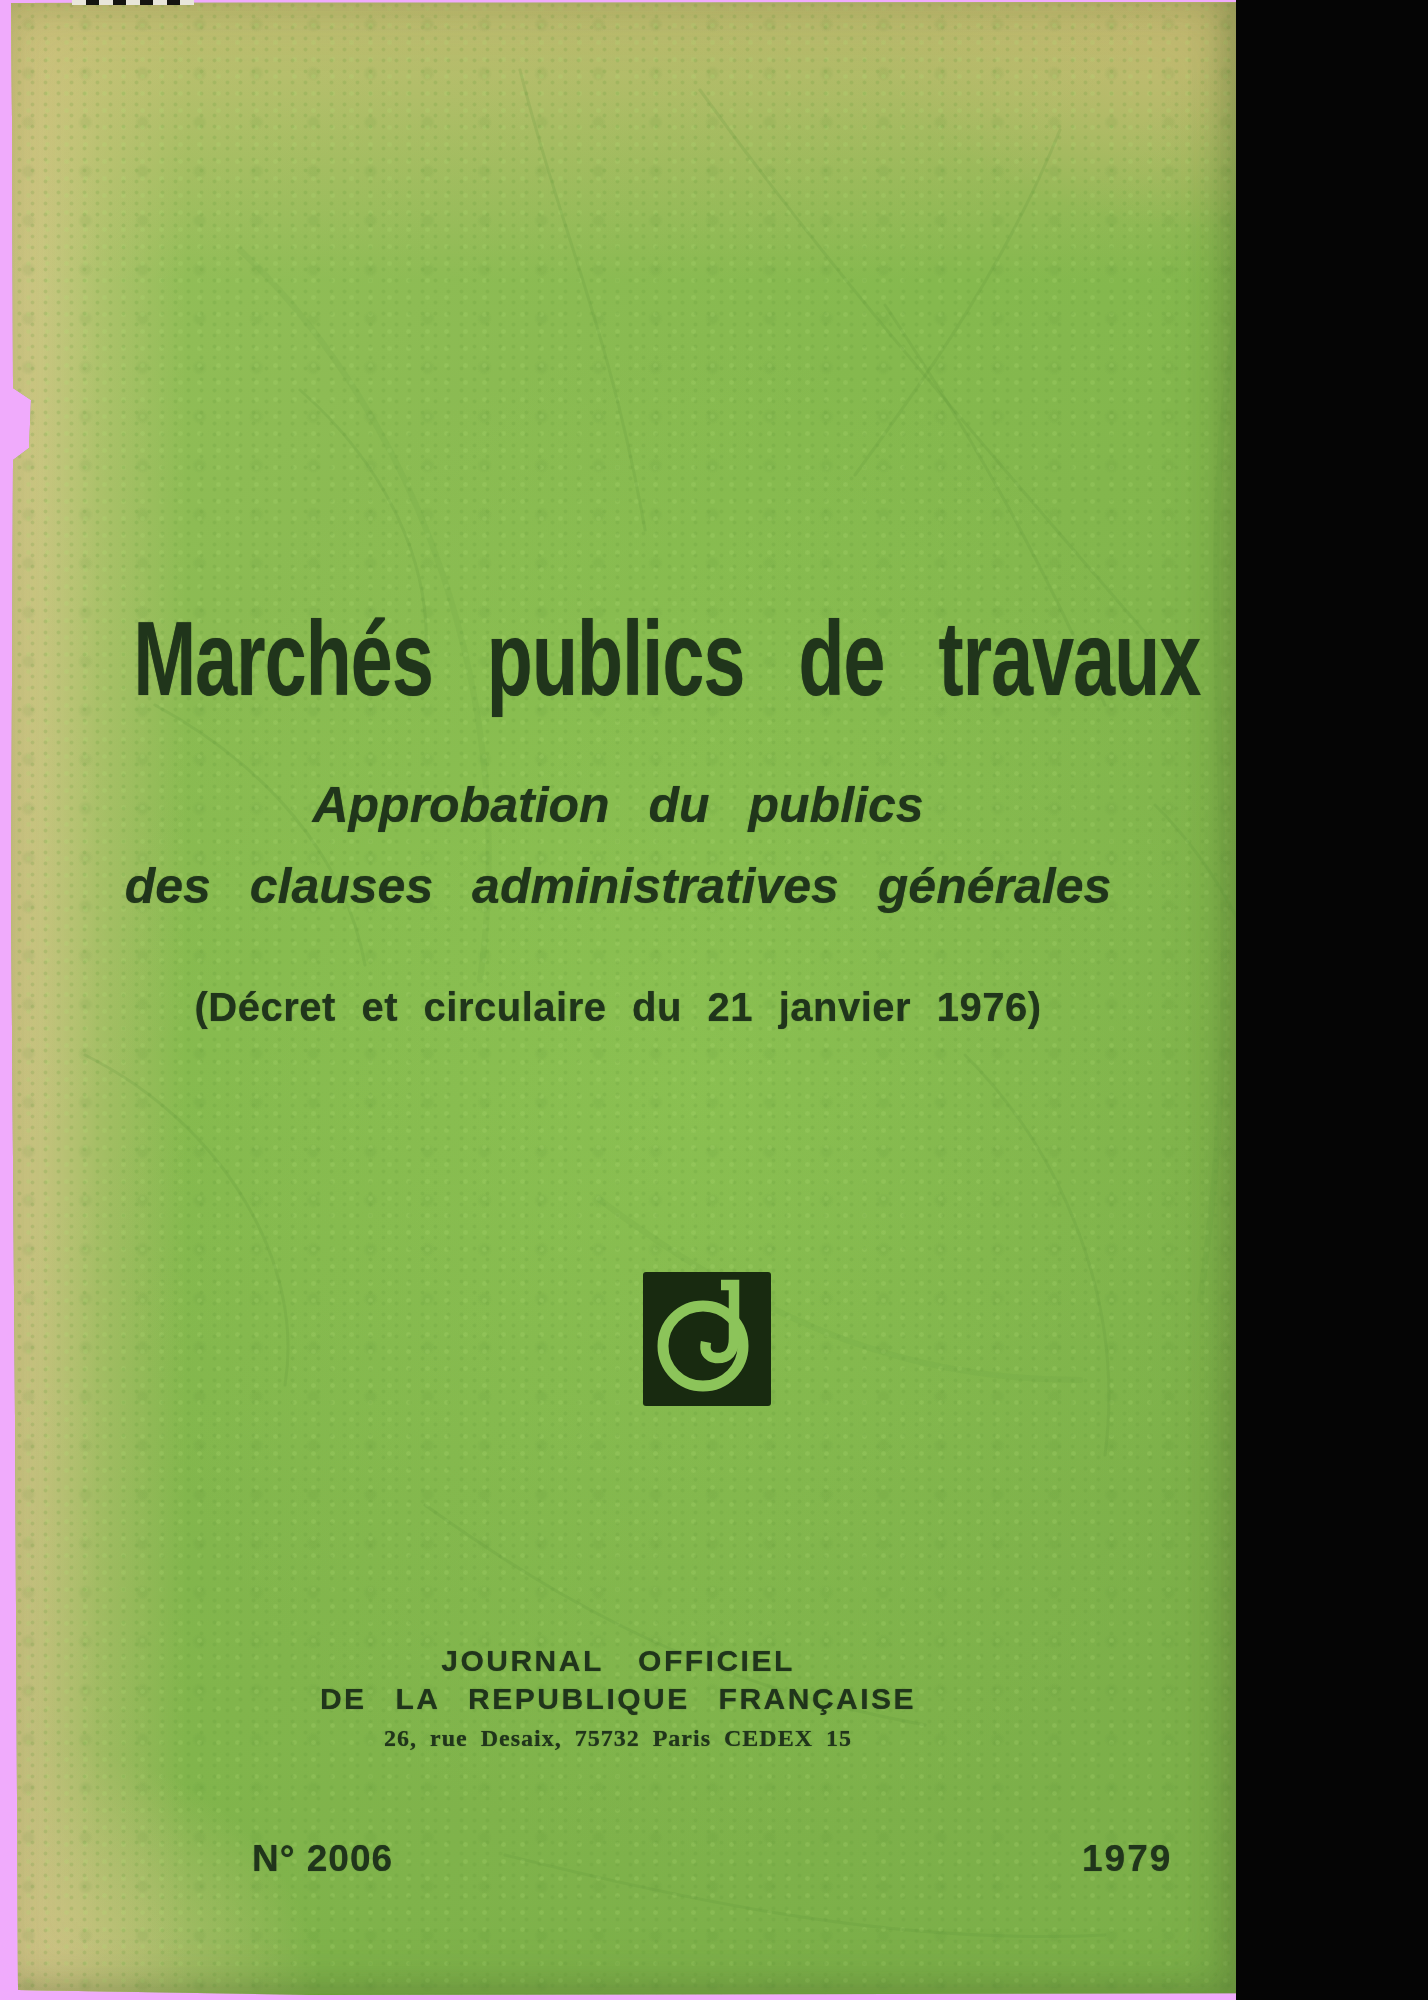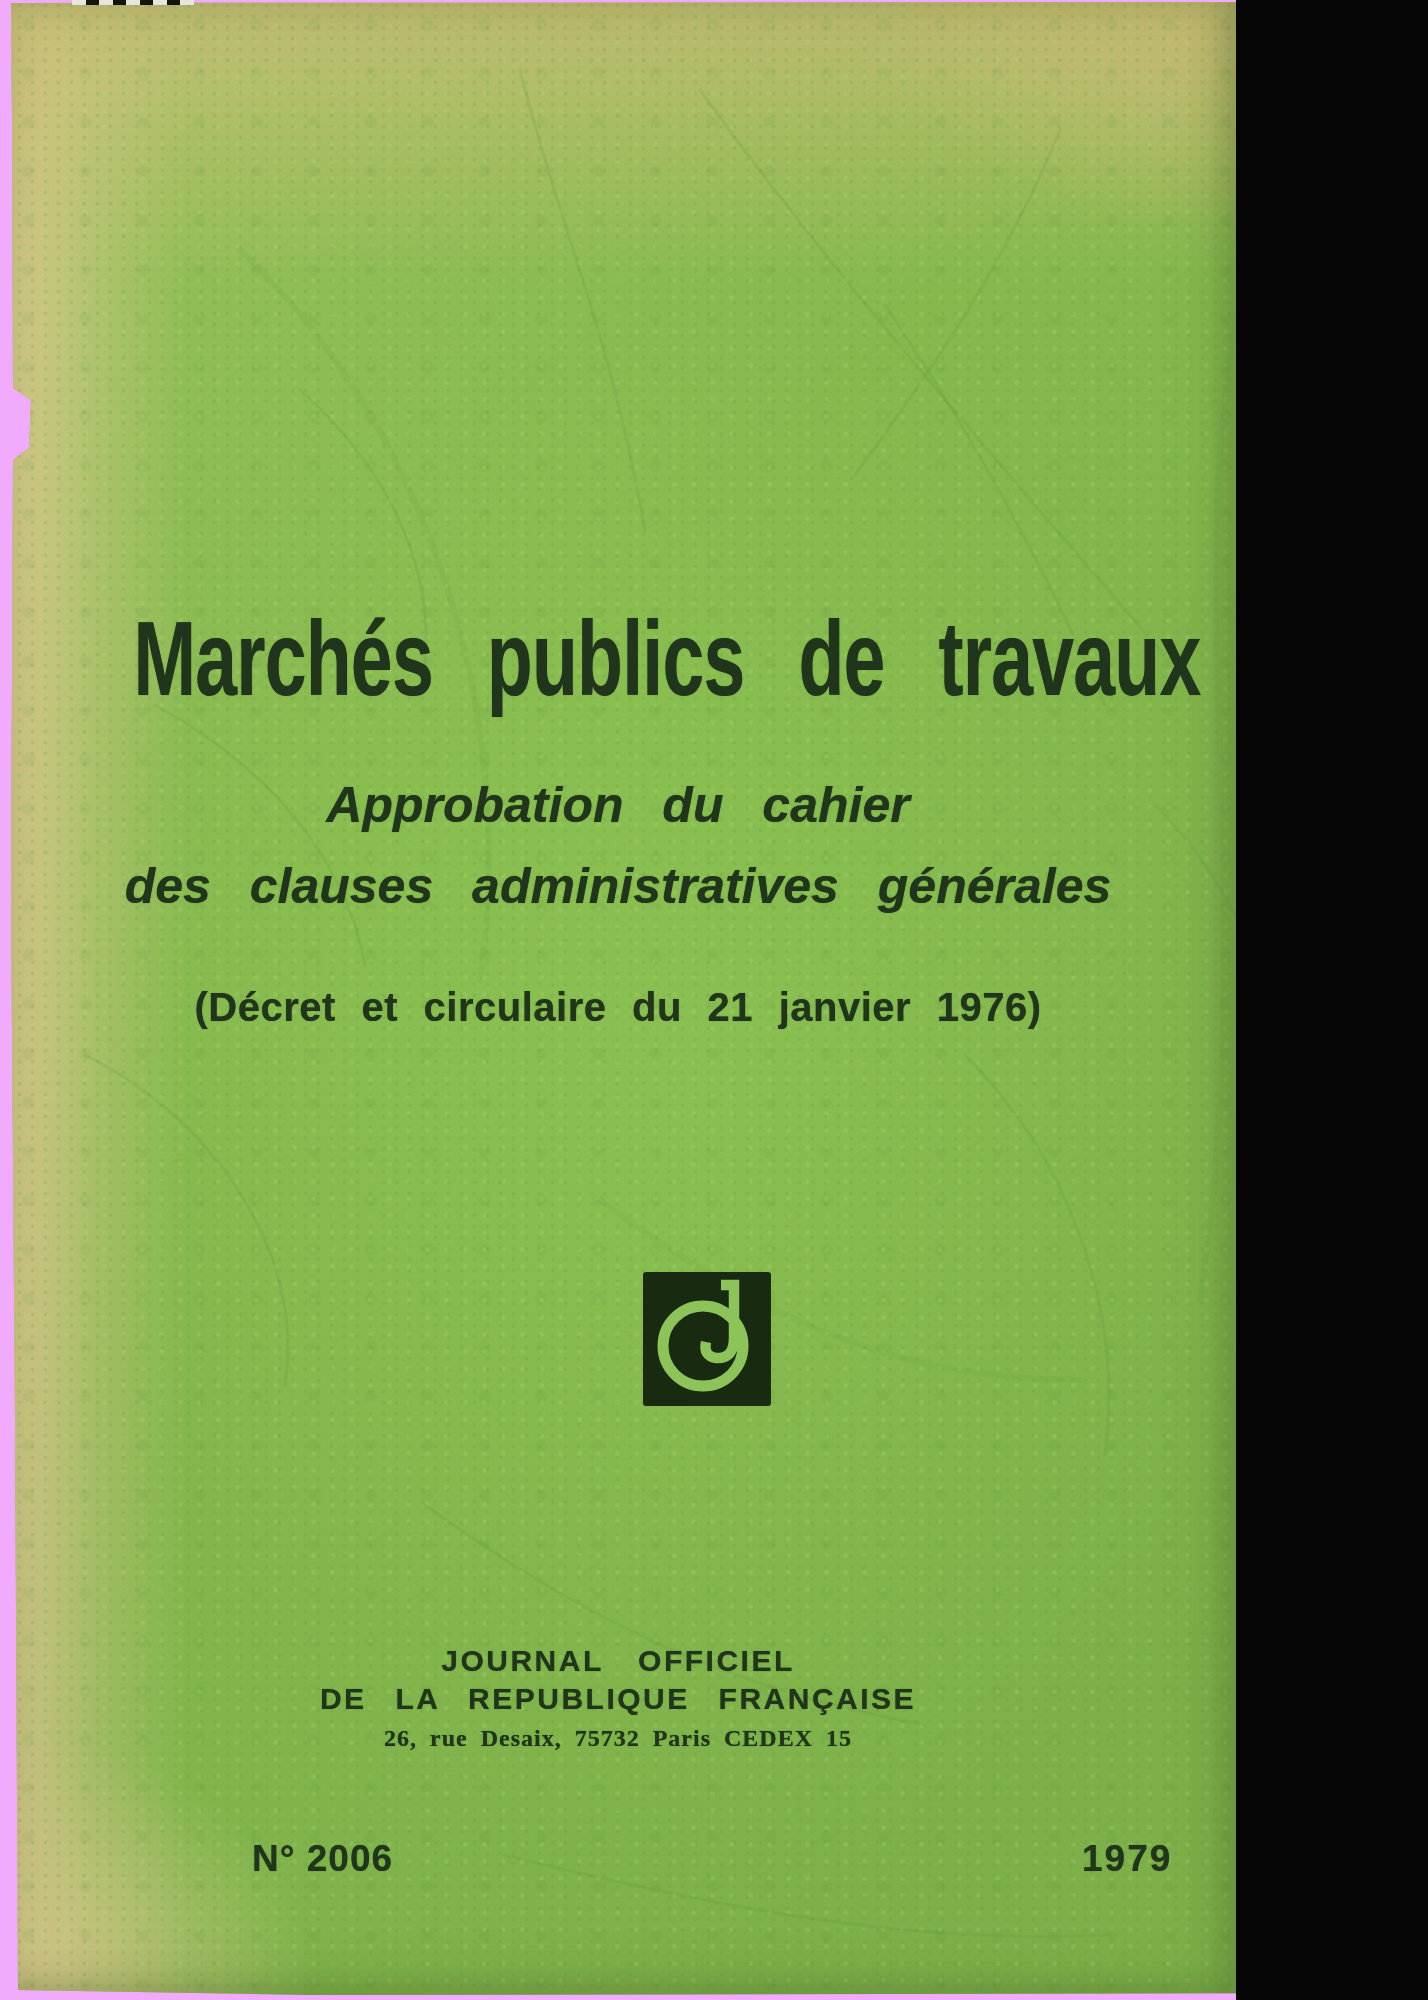--- a/index.html
+++ b/index.html
@@ -87,21 +87,21 @@
         <path d="M240 250 C420 420, 520 700, 480 980"></path>
         <path d="M1240 300 C1180 600, 1260 900, 1200 1300"></path>
         <path d="M600 1200 C760 1320, 900 1380, 1080 1380"></path>
       </g>
     </svg>
 
     <div id="title" class="centered ink">
       <span class="squeeze">Marchés publics de travaux</span>
     </div>
 
-    <div id="subtitle1" class="centered ink subtitle">Approbation du cahier</div>
+    <div id="subtitle1" class="centered ink subtitle">Approbation du publics</div>
     <div id="subtitle2" class="centered ink subtitle">des clauses administratives générales</div>
 
     <div id="decree-note" class="centered ink">(Décret et circulaire du 21 janvier 1976)</div>
 
     <svg id="jo-logo" viewBox="0 0 128 134">
       <rect x="0" y="0" width="128" height="134" rx="3" fill="#182a10"></rect>
       <circle cx="60" cy="74" r="40" fill="none" stroke="#8cc45a" stroke-width="11"></circle>
       <path d="M 78 13 L 91 13 L 91 66 Q 91 87 73 86 Q 60 84 63 70" fill="none" stroke="#8cc45a" stroke-width="10.5" stroke-linecap="butt"></path>
     </svg>
 

